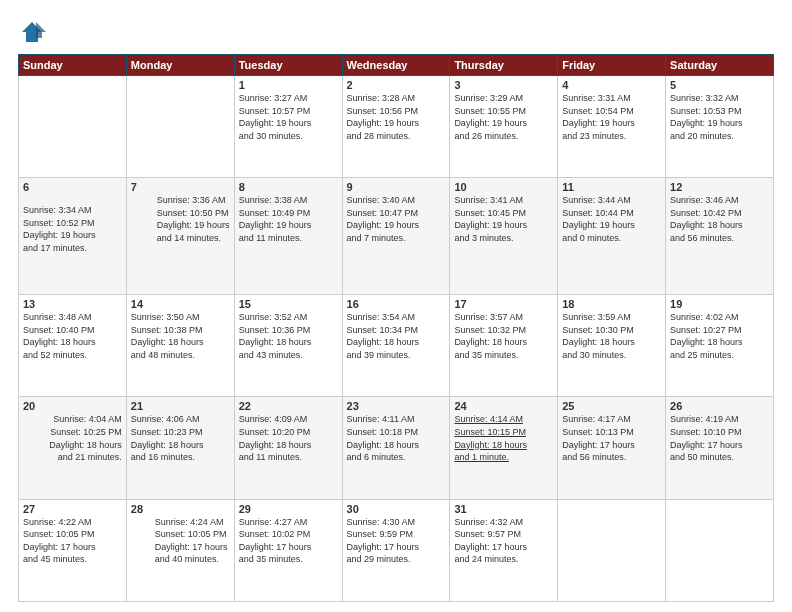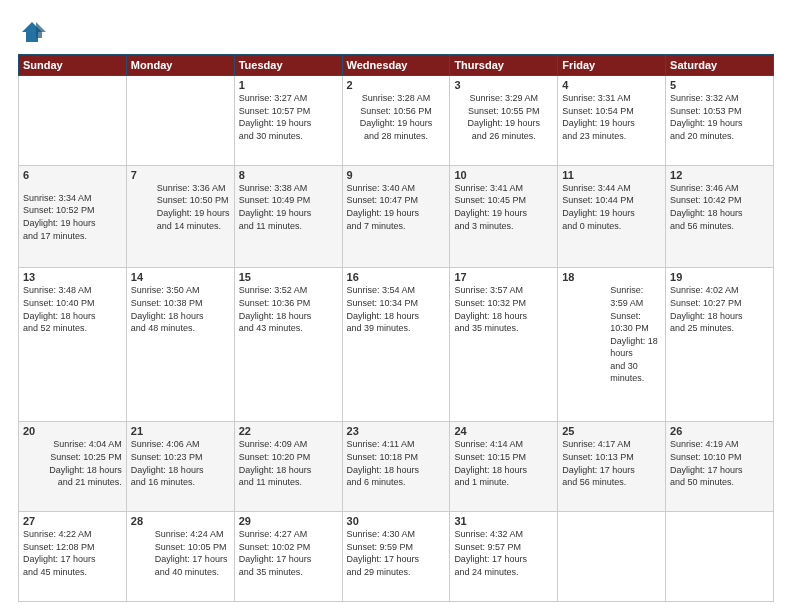--- a/index.html
+++ b/index.html
@@ -144,28 +144,28 @@
           <td class="empty-cell"></td>
           <td>
             <span class="day-num">1</span>
             <div class="day-info" style="white-space: pre-line;">Sunrise: 3:27 AM
 Sunset: 10:57 PM
 Daylight: 19 hours
 and 30 minutes.</div>
           </td>
           <td>
             <span class="day-num">2</span>
-            <div class="day-info" style="white-space: pre-line; text-align: center;">Sunrise: 3:28 AM
+            <div class="day-info" style="white-space: pre-line;">Sunrise: 3:28 AM
 Sunset: 10:56 PM
 Daylight: 19 hours
 and 28 minutes.</div>
           </td>
           <td>
             <span class="day-num">3</span>
-            <div class="day-info" style="white-space: pre-line; text-align: center;">Sunrise: 3:29 AM
+            <div class="day-info" style="white-space: pre-line;">Sunrise: 3:29 AM
 Sunset: 10:55 PM
 Daylight: 19 hours
 and 26 minutes.</div>
           </td>
           <td>
             <span class="day-num">4</span>
             <div class="day-info" style="white-space: pre-line;">Sunrise: 3:31 AM
 Sunset: 10:54 PM
 Daylight: 19 hours
 and 23 minutes.</div>
@@ -260,21 +260,21 @@
           </td>
           <td>
             <span class="day-num">17</span>
             <div class="day-info" style="white-space: pre-line;">Sunrise: 3:57 AM
 Sunset: 10:32 PM
 Daylight: 18 hours
 and 35 minutes.</div>
           </td>
           <td>
             <span class="day-num">18</span>
-            <div class="day-info" style="white-space: pre-line; margin-left: 48px;">Sunrise: 3:59 AM
+            <div class="day-info" style="white-space: pre-line;">Sunrise: 3:59 AM
 Sunset: 10:30 PM
 Daylight: 18 hours
 and 30 minutes.</div>
           </td>
           <td>
             <span class="day-num">19</span>
             <div class="day-info" style="white-space: pre-line;">Sunrise: 4:02 AM
 Sunset: 10:27 PM
 Daylight: 18 hours
 and 25 minutes.</div>
@@ -304,21 +304,21 @@
           </td>
           <td>
             <span class="day-num">23</span>
             <div class="day-info" style="white-space: pre-line;">Sunrise: 4:11 AM
 Sunset: 10:18 PM
 Daylight: 18 hours
 and 6 minutes.</div>
           </td>
           <td>
             <span class="day-num">24</span>
-            <div class="day-info" style="white-space: pre-line;">Sunrise: 4:14 AM
+            <div class="day-info" style="white-space: pre-line; text-decoration: underline;">Sunrise: 4:14 AM
 Sunset: 10:15 PM
 Daylight: 18 hours
 and 1 minute.</div>
           </td>
           <td>
             <span class="day-num">25</span>
             <div class="day-info" style="white-space: pre-line;">Sunrise: 4:17 AM
 Sunset: 10:13 PM
 Daylight: 17 hours
 and 56 minutes.</div>
@@ -328,21 +328,21 @@
             <div class="day-info" style="white-space: pre-line;">Sunrise: 4:19 AM
 Sunset: 10:10 PM
 Daylight: 17 hours
 and 50 minutes.</div>
           </td>
         </tr>
         <tr>
           <td>
             <span class="day-num">27</span>
             <div class="day-info" style="white-space: pre-line;">Sunrise: 4:22 AM
-Sunset: 12:08 PM
+Sunset: 10:05 PM
 Daylight: 17 hours
 and 45 minutes.</div>
           </td>
           <td>
             <span class="day-num">28</span>
             <div class="day-info" style="white-space: pre-line; margin-left: 24px;">Sunrise: 4:24 AM
 Sunset: 10:05 PM
 Daylight: 17 hours
 and 40 minutes.</div>
           </td>

